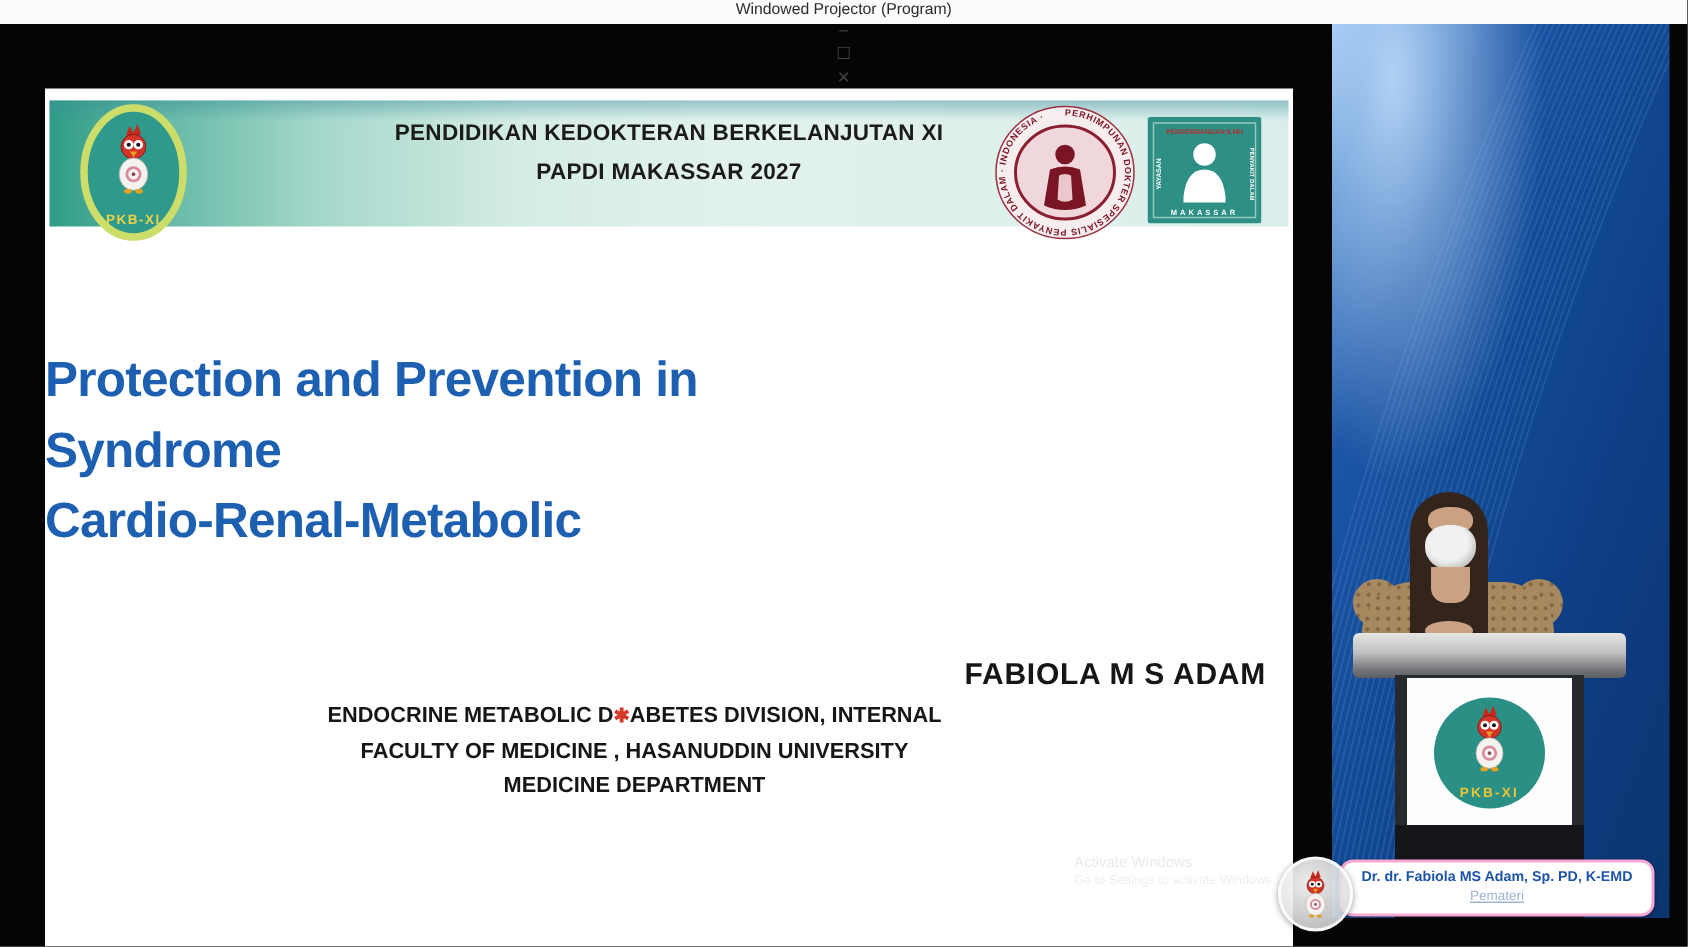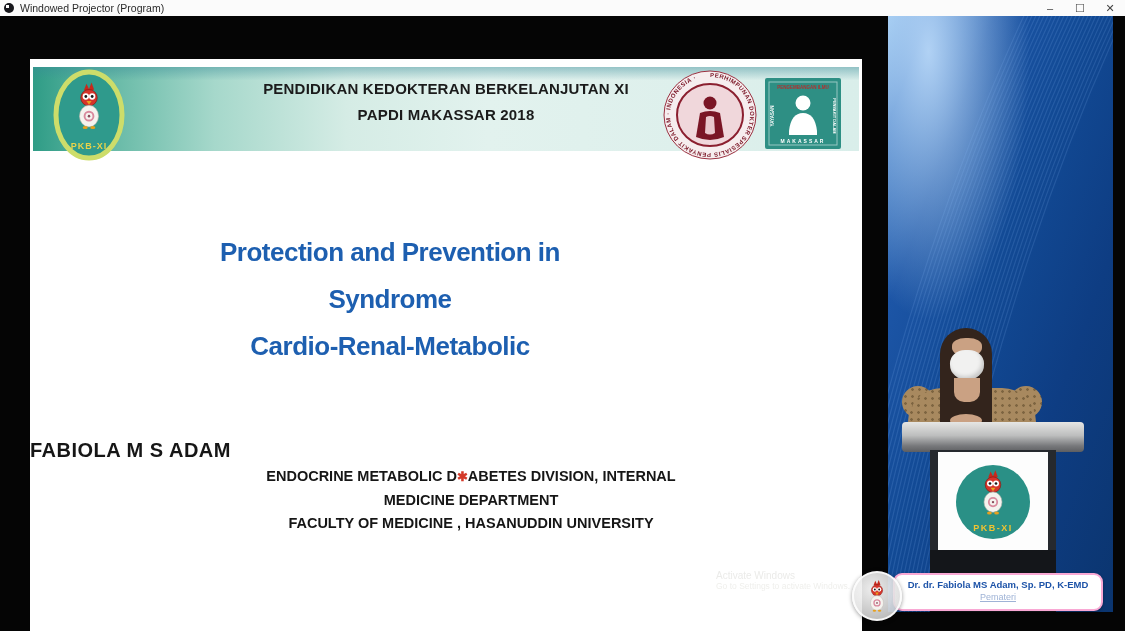--- a/index.html
+++ b/index.html
@@ -1,47 +1,47 @@
 <!DOCTYPE html>
 <html><head>
 <meta charset="utf-8">
 <style>
   html,body{margin:0;padding:0;background:#222;}
   .app{position:relative;width:1125px;height:631px;background:#050505;overflow:hidden;
        font-family:"Liberation Sans",sans-serif;}
 
   
   .titlebar{position:absolute;left:0;top:0;width:1125px;height:16px;background:#fbfbfb;
-            display:flex;align-items:center;font-size:10.5px;color:#2b2b2b;}
+            display:flex;align-items:center;font-size:10.5px;color:#2b2b2b;flex-direction:column;}
   .titlebar .appicon{width:10px;height:10px;margin:0 6px 0 4px;border-radius:50%;
             background:radial-gradient(circle at 35% 35%, #ffffff 0 18%, #17171c 20% 100%);}
   .titlebar .title{flex:0 0 auto;}
   .titlebar .spacer{flex:1;}
   .winbtn{width:30px;text-align:center;font-size:11px;color:#444;line-height:16px;}
 
   
   .slide{position:absolute;left:30px;top:28px;width:832px;height:584px;background:#ffffff;margin-top:31px;}
   .banner{position:absolute;left:3px;top:8px;width:826px;height:84px;
           background:linear-gradient(90deg,#2f9c86 0%,#5fb6a2 8%,#a6d8cb 22%,#d5ece5 38%,
                      #e2f2ee 55%,#def0ec 78%,#d9eeea 100%);}
   .banner::after{content:"";position:absolute;inset:0;
           background:linear-gradient(180deg,rgba(58,140,152,.45) 0%,rgba(255,255,255,0) 16%);}
   .banner-text{position:absolute;left:0;top:9px;width:100%;text-align:center;
           font-weight:bold;font-size:15px;line-height:26px;color:#1b1b1b;letter-spacing:.2px;z-index:2;}
 
   .logo-pkb{position:absolute;left:22px;top:10px;z-index:3;}
   .logo-papdi{position:absolute;left:632px;top:10px;z-index:3;}
   .logo-yayasan{position:absolute;left:735px;top:19px;z-index:3;}
 
-  .main-title{position:absolute;left:0;top:170px;width:720px;text-align:center;
-          font-weight:bold;font-size:26px;line-height:47px;letter-spacing:-.5px;color:#1d5fb0;}
-  .author-name{position:absolute;left:0;top:380px;width:786px;text-align:left;
-          font-weight:bold;font-size:20px;letter-spacing:.5px;color:#161616;}
+  .main-title{position:absolute;left:0;top:170px;width:720px;
+          font-weight:bold;font-size:33px;line-height:47px;letter-spacing:-.5px;color:#1d5fb0;}
+  .author-name{position:absolute;left:0;top:380px;width:786px;text-align:right;
+          font-weight:bold;font-size:20px;letter-spacing:.5px;color:#161616;padding-left:28px;}
   .affiliation{position:absolute;left:0;top:406px;width:786px;text-align:center;
-          font-weight:bold;font-size:14.5px;line-height:23.5px;color:#161616;padding-left:48px;}
+          font-weight:bold;font-size:14.5px;line-height:23.5px;color:#161616;}
   .affiliation .mark{color:#d43a2a;font-size:13px;}
   .watermark{position:absolute;left:686px;top:511px;color:#ebebe9;text-align:left;}
   .watermark .w1{font-size:10px;line-height:11px;}
   .watermark .w2{font-size:8.5px;line-height:10px;color:#efefec;}
 
   
   .video{position:absolute;left:888px;top:16px;width:225px;height:596px;overflow:hidden;
          background:linear-gradient(110deg,#8fc0ec 0%,#3d79c4 9%,#1c55a6 24%,#124a95 45%,
                     #0e3d83 70%,#0b356f 100%);}
   .curtain{position:absolute;inset:0;}
@@ -114,21 +114,21 @@
     <span class="winbtn">–</span>
     <span class="winbtn">☐</span>
     <span class="winbtn">✕</span>
   </div>
 
   <div class="slide">
 
     <div class="banner">
       <div class="banner-text">
         <div>PENDIDIKAN KEDOKTERAN BERKELANJUTAN XI</div>
-        <div>PAPDI MAKASSAR 2018</div>
+        <div>PAPDI MAKASSAR 2027</div>
       </div>
     </div>
 
     <div class="logo-pkb">
       <svg width="74" height="92" viewBox="0 0 74 92">
         <ellipse cx="37" cy="46" rx="33" ry="43" fill="#2f9a8c" stroke="#cddd6a" stroke-width="5"></ellipse>
         <use href="#mascot" xlink:href="#mascot" x="18" y="12" width="38" height="50"></use>
         <text x="37" y="80" text-anchor="middle" font-size="9" font-weight="bold" fill="#e8d24a" letter-spacing="1">PKB-XI</text>
       </svg>
     </div>
@@ -165,22 +165,22 @@
     <div class="main-title">
       <div>Protection and Prevention in</div>
       <div>Syndrome</div>
       <div>Cardio-Renal-Metabolic</div>
     </div>
 
     <div class="author-name">FABIOLA M S ADAM</div>
 
     <div class="affiliation">
       <div><span>ENDOCRINE METABOLIC D</span><span class="mark">✱</span><span>ABETES DIVISION, INTERNAL</span></div>
+      <div>FACULTY OF MEDICINE , HASANUDDIN UNIVERSITY</div>
       <div>MEDICINE DEPARTMENT</div>
-      <div>FACULTY OF MEDICINE , HASANUDDIN UNIVERSITY</div>
     </div>
 
     <div class="watermark">
       <div class="w1">Activate Windows</div>
       <div class="w2">Go to Settings to activate Windows.</div>
     </div>
   </div>
 
   <div class="video">
     <svg class="curtain" width="225" height="596" viewBox="0 0 225 596">

